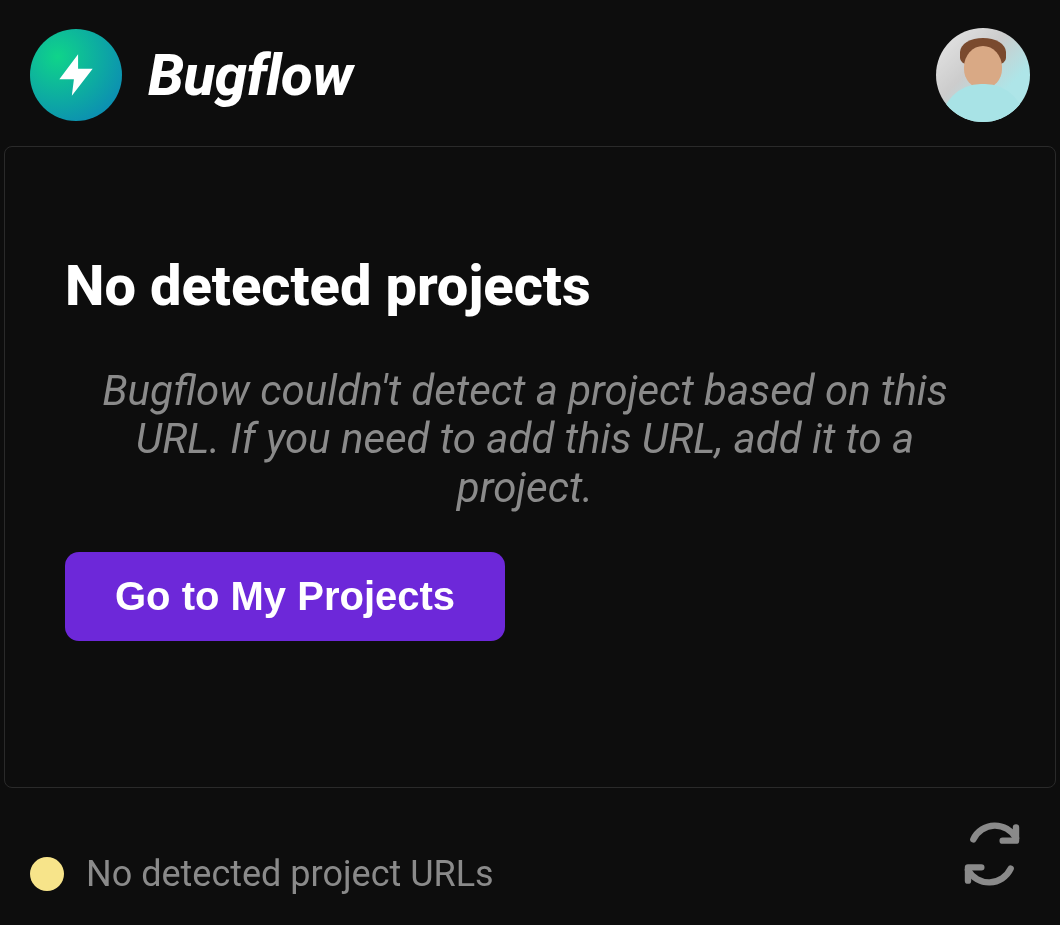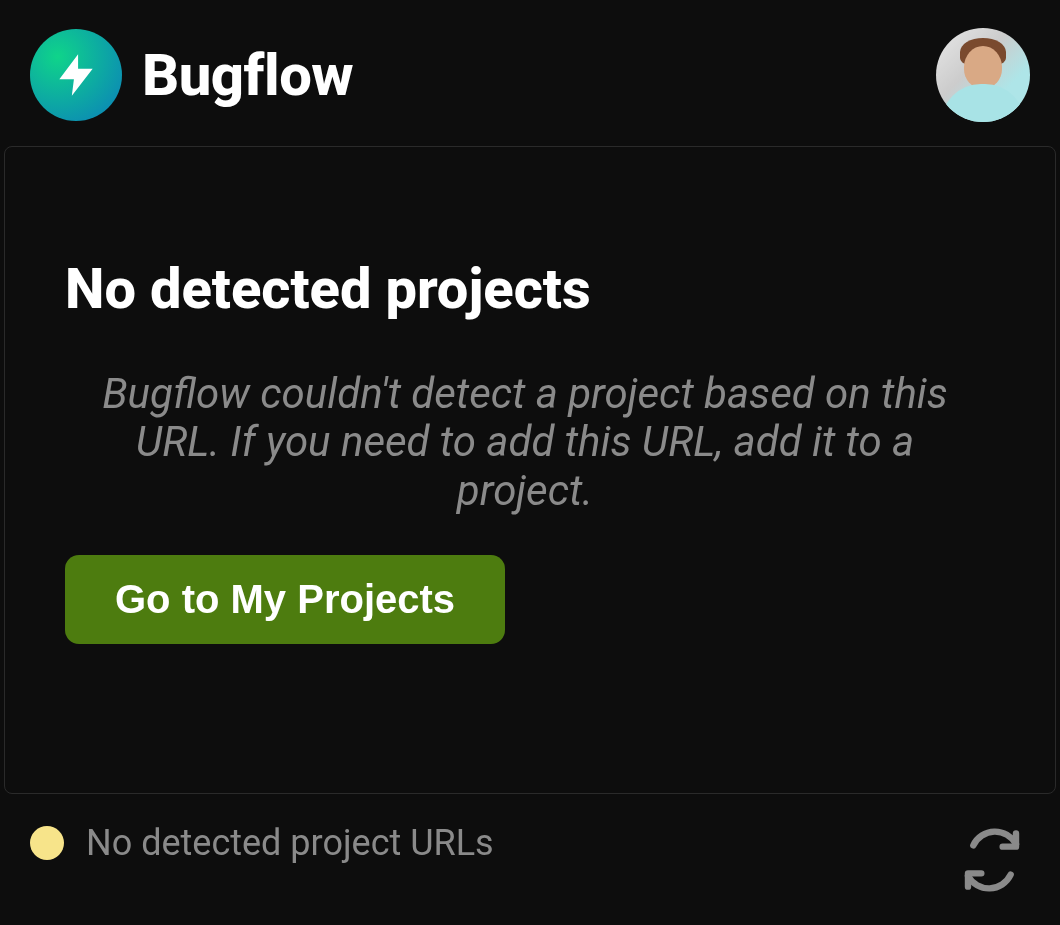--- a/index.html
+++ b/index.html
@@ -19,21 +19,22 @@
     }
     .header {
       display: flex;
       align-items: center;
       justify-content: space-between;
       padding: 28px 30px 24px 30px;
     }
     .brand {
       display: flex;
       align-items: center;
-      gap: 20px;
+      gap: 26px;
+      font-style: italic;
     }
     .logo {
       width: 92px;
       height: 92px;
       border-radius: 50%;
       background: radial-gradient(circle at 30% 30%, #0fd48a, #0b7dbc);
       display: flex;
       align-items: center;
       justify-content: center;
     }
@@ -104,34 +105,34 @@
     .card-desc {
       font-size: 42px;
       font-weight: 400;
       color: #8a8a8a;
       line-height: 1.15;
       margin-bottom: 40px;
       max-width: 920px;
       font-style: italic;
     }
     .primary-btn {
-      background: #4d7c0f;
+      background: #6d28d9;
       color: #fff;
       border: none;
       border-radius: 14px;
       font-size: 40px;
       font-weight: 700;
       padding: 22px 50px;
       cursor: pointer;
     }
     .footer {
       display: flex;
-      align-items: flex-start;
+      align-items: flex-end;
       justify-content: space-between;
-      padding: 28px 30px 24px 30px;
+      padding: 28px 30px 30px 30px;
     }
     .status {
       display: flex;
       align-items: center;
       gap: 22px;
     }
     .status-dot {
       width: 34px;
       height: 34px;
       border-radius: 50%;

